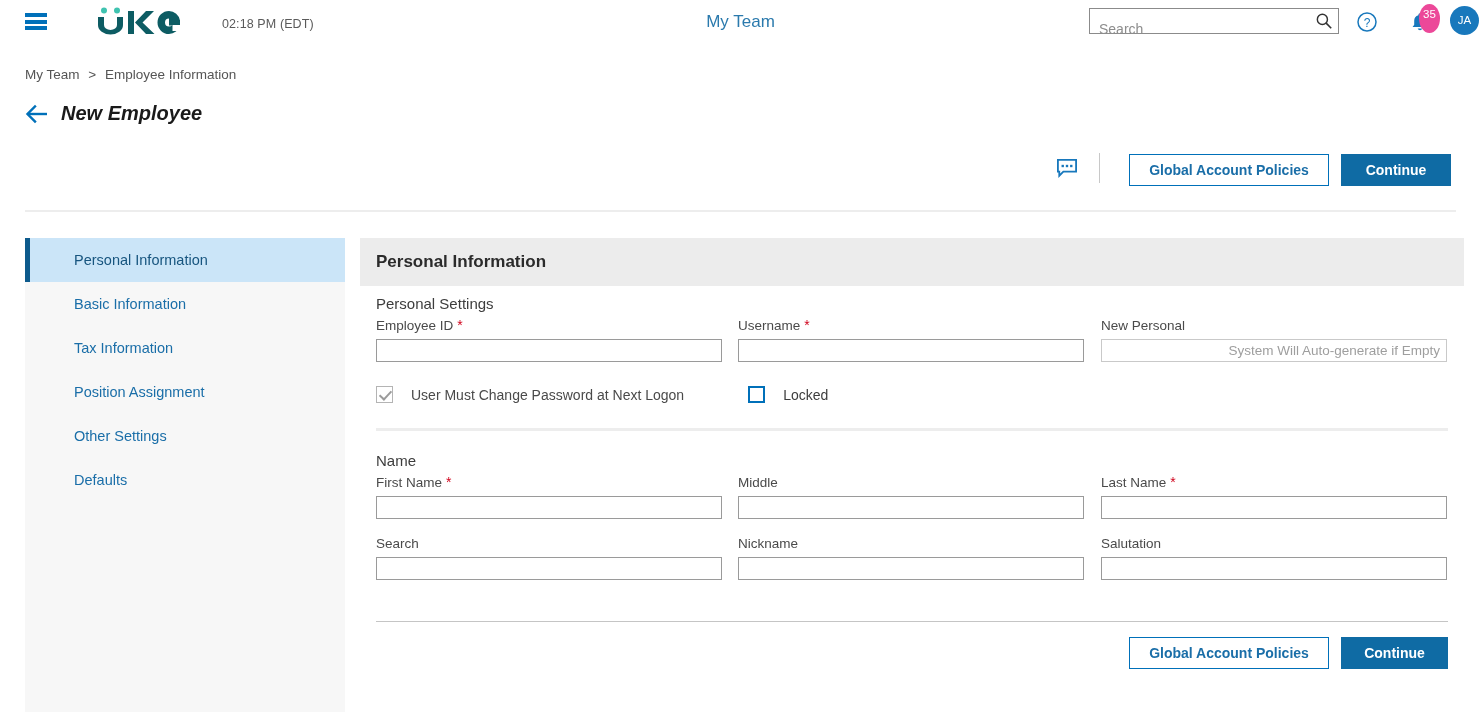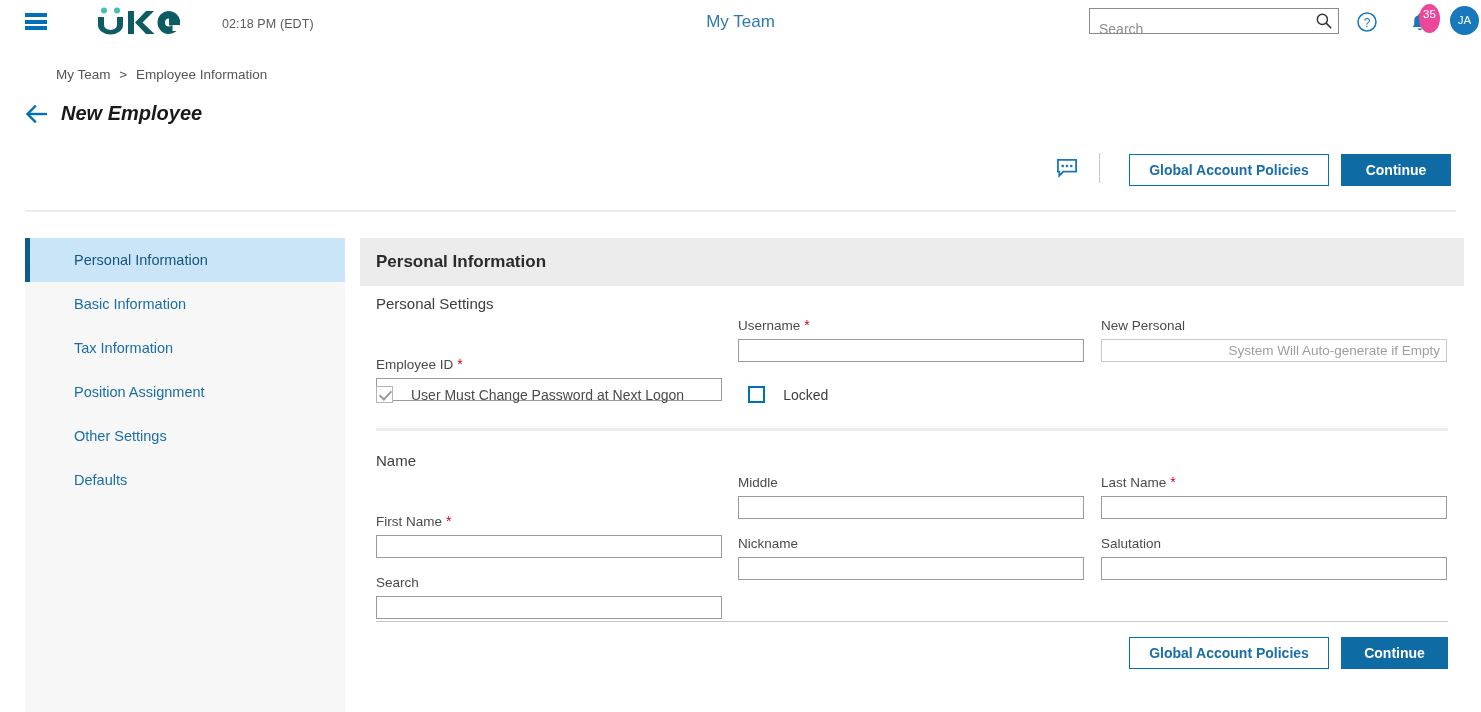--- a/index.html
+++ b/index.html
@@ -75,21 +75,21 @@
     position: absolute; left: 1450px; top: 6px;
     width: 29px; height: 29px; border-radius: 50%;
     background: #1878bc; color: #fff;
     font-size: 11.5px; line-height: 29px; text-align: center;
     cursor: pointer;
   }
 
   
   .breadcrumb {
     position: absolute; left: 25px; top: 67px;
-    font-size: 13.5px; color: #555; margin-left: 31px;
+    font-size: 13.5px; color: #555;
   }
   .breadcrumb a { color: #555; text-decoration: none; cursor: pointer; }
   .breadcrumb .sep { margin: 0 5px; color: #555; }
 
   .page-head {
     position: absolute; left: 25px; top: 102px;
     display: flex; align-items: center; font-style: italic;
   }
   .back-arrow { width: 24px; height: 20px; cursor: pointer; margin-right: 12px; }
   .page-title { font-size: 20px; font-weight: bold; color: #1a1a1a; }
@@ -177,21 +177,21 @@
   .field-input {
     width: 100%; height: 23px;
     border: 1px solid #9a9a9a; background: #fff;
     outline: none; padding: 0 6px;
     font-family: "Liberation Sans", sans-serif; font-size: 13.5px; color: #333;
   }
   .field-input.light { border-color: #c9c9c9; text-align: right; }
   .field-input::placeholder { color: #9e9e9e; opacity: 1; }
 
   
-  .col1 { left: 16px;  width: 346px; margin-top: 39px; }
+  .col1 { left: 16px;  width: 346px; }
   .col2 { left: 378px; width: 346px; }
   .col3 { left: 741px; width: 346px; }
 
   .row1 { top: 80px; }
   .row-name1 { top: 237px; }
   .row-name2 { top: 298px; }
 
   .checkbox-row {
     position: absolute; left: 16px; top: 148px;
     display: flex; align-items: center;

